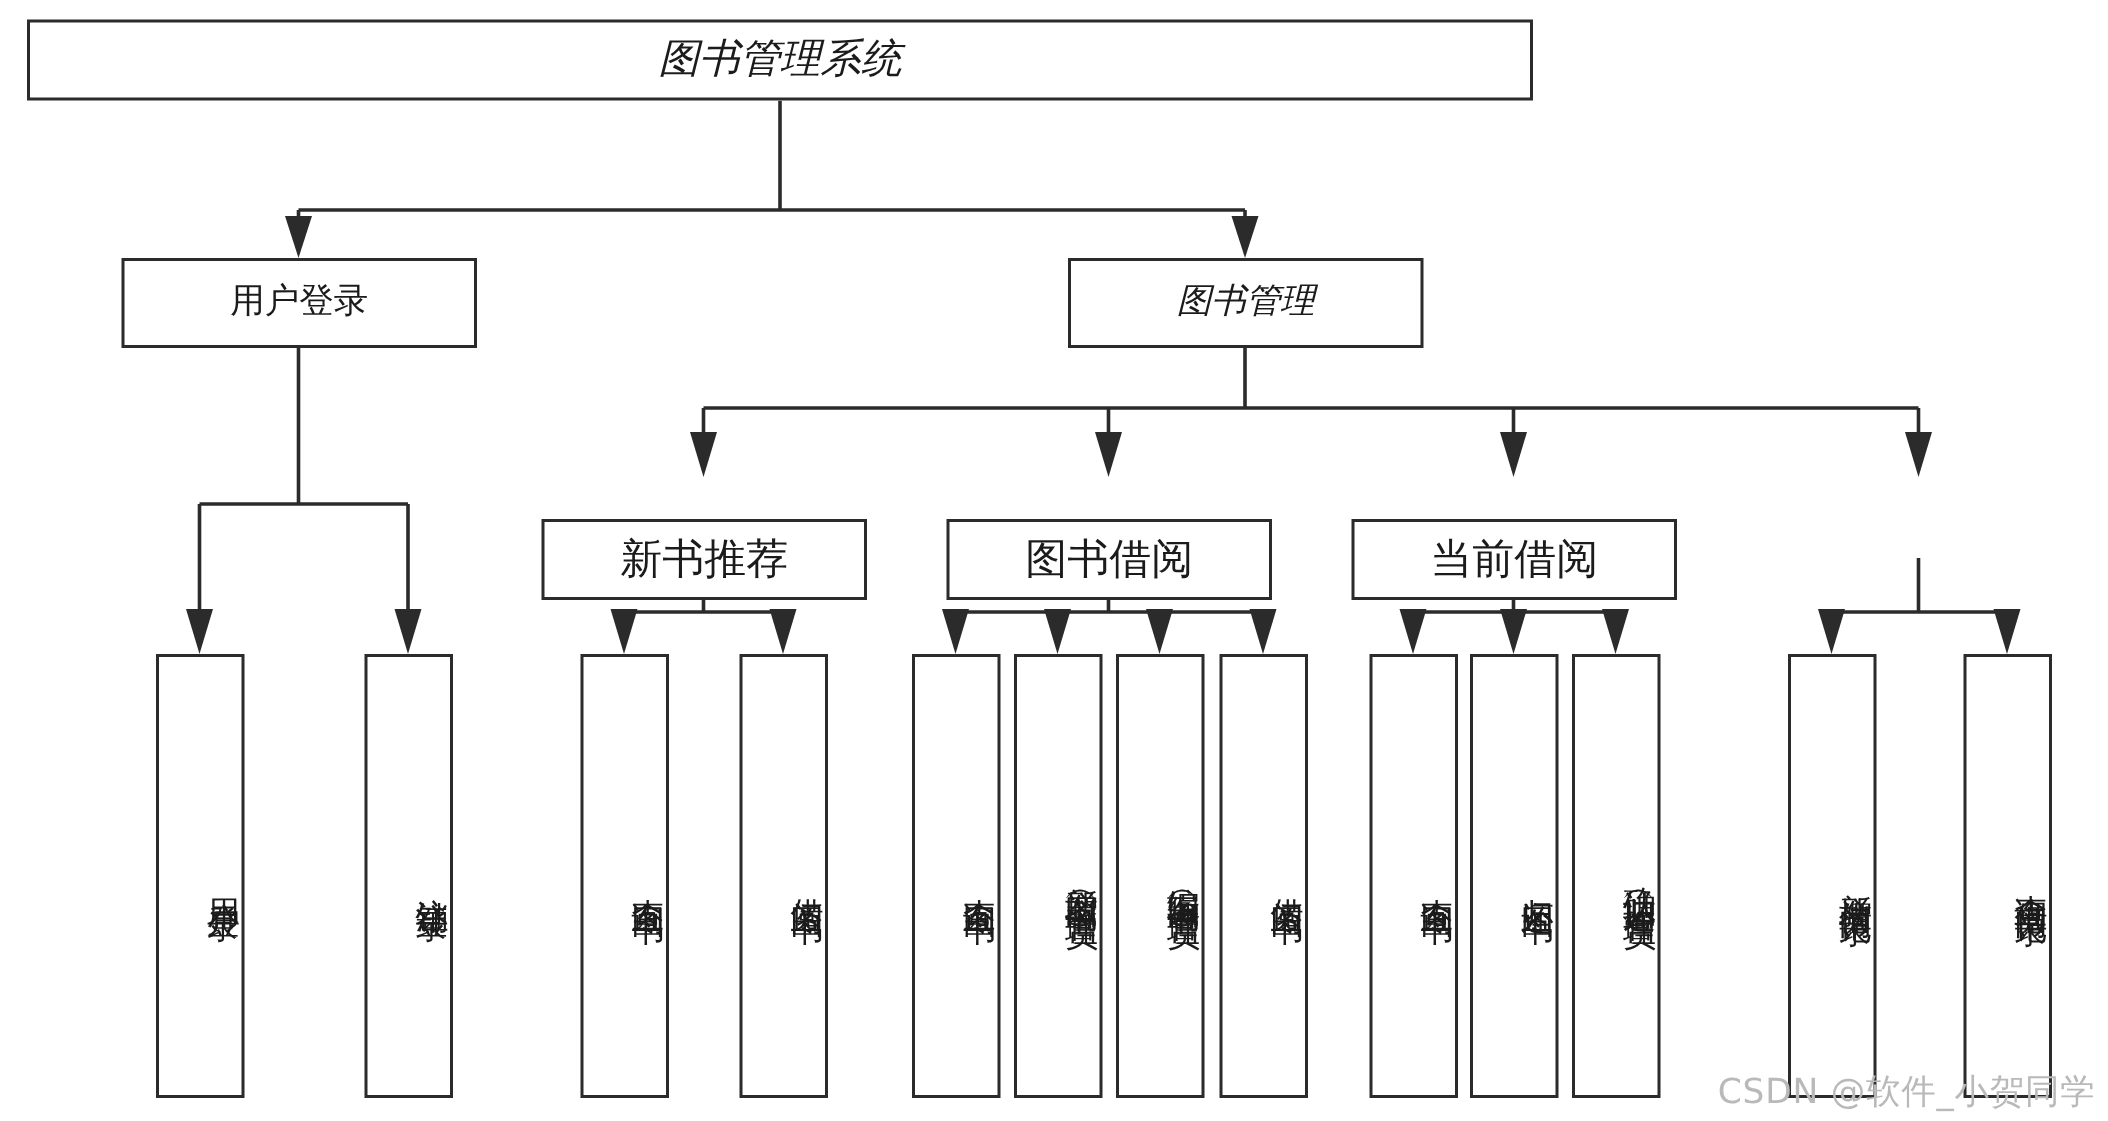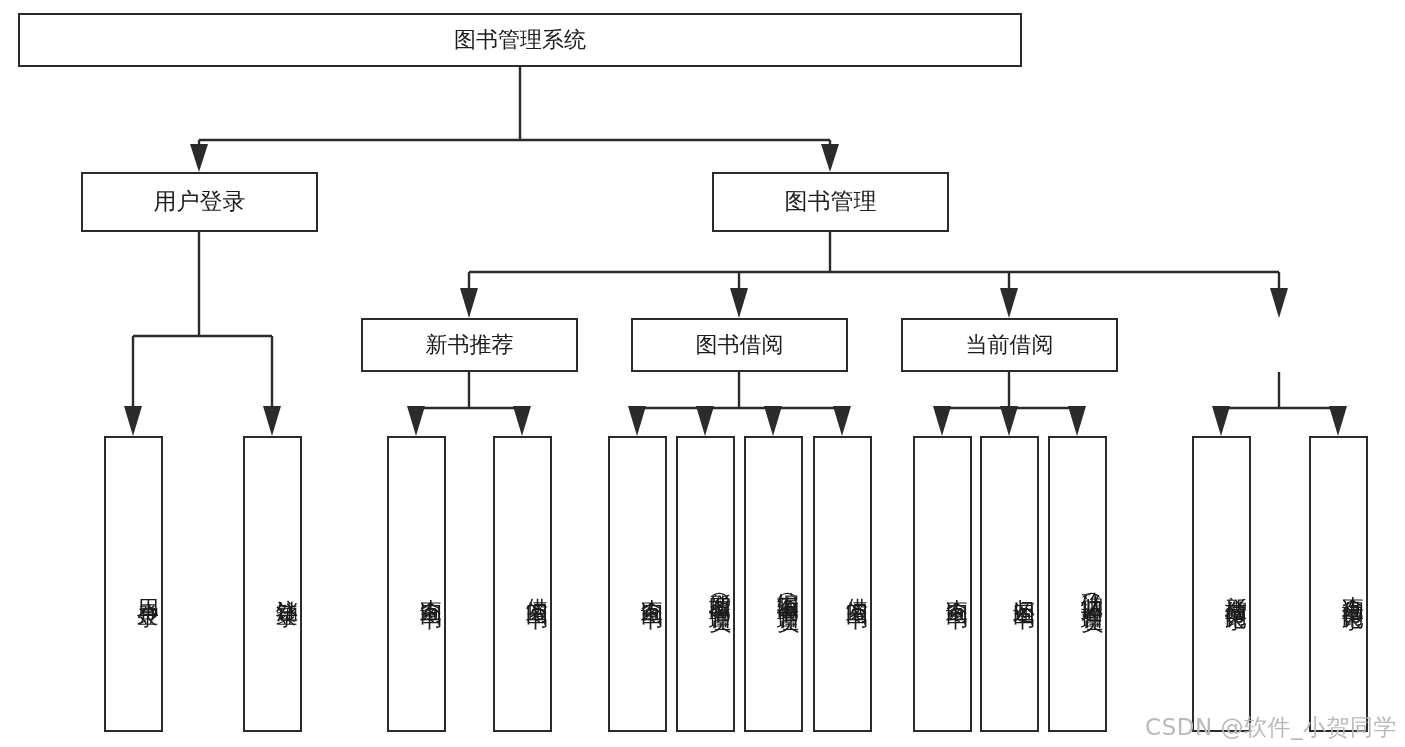--- a/index.html
+++ b/index.html
@@ -42,27 +42,29 @@
     border: 2.4px solid #2b2b2b;
     background: #ffffff;
     color: #1b1b1b;
     display: flex;
     align-items: center;
     justify-content: center;
     text-align: center;
     line-height: 1.18;
   }
   .node.level-1 {
-    font-size: 22px;
+    font-size: 27px;
+    font-style: italic;
   }
   .node.level-2 {
     font-size: 23px;
   }
   .node.level-3 {
-    font-size: 22px;
+    font-size: 28px;
+    margin-top: 28px;
   }
   .node.leaf {
     font-size: 22px;
     writing-mode: vertical-rl;
     text-orientation: upright;
     align-items: flex-start;
     justify-content: center;
     padding-top: 6px;
     letter-spacing: 2px;
   }
@@ -155,21 +157,21 @@
     <polygon points="1338,436 1329,406 1347,406"></polygon>
   </svg>
 
   <div class="node level-1" style="left:18px; top:13px; width:1004px; height:54px;">
     <span>图书管理系统</span>
   </div>
 
   <div class="node level-2" style="left:81px; top:172px; width:237px; height:60px;">
     <span>用户登录</span>
   </div>
-  <div class="node level-2" style="left:712px; top:172px; width:237px; height:60px;">
+  <div class="node level-2" style="left:712px; top:172px; width:237px; height:60px;font-style:italic;">
     <span>图书管理</span>
   </div>
 
   <div class="node level-3" style="left:361px; top:318px; width:217px; height:54px;">
     <span>新书推荐</span>
   </div>
   <div class="node level-3" style="left:631px; top:318px; width:217px; height:54px;">
     <span>图书借阅</span>
   </div>
   <div class="node level-3" style="left:901px; top:318px; width:217px; height:54px;">

